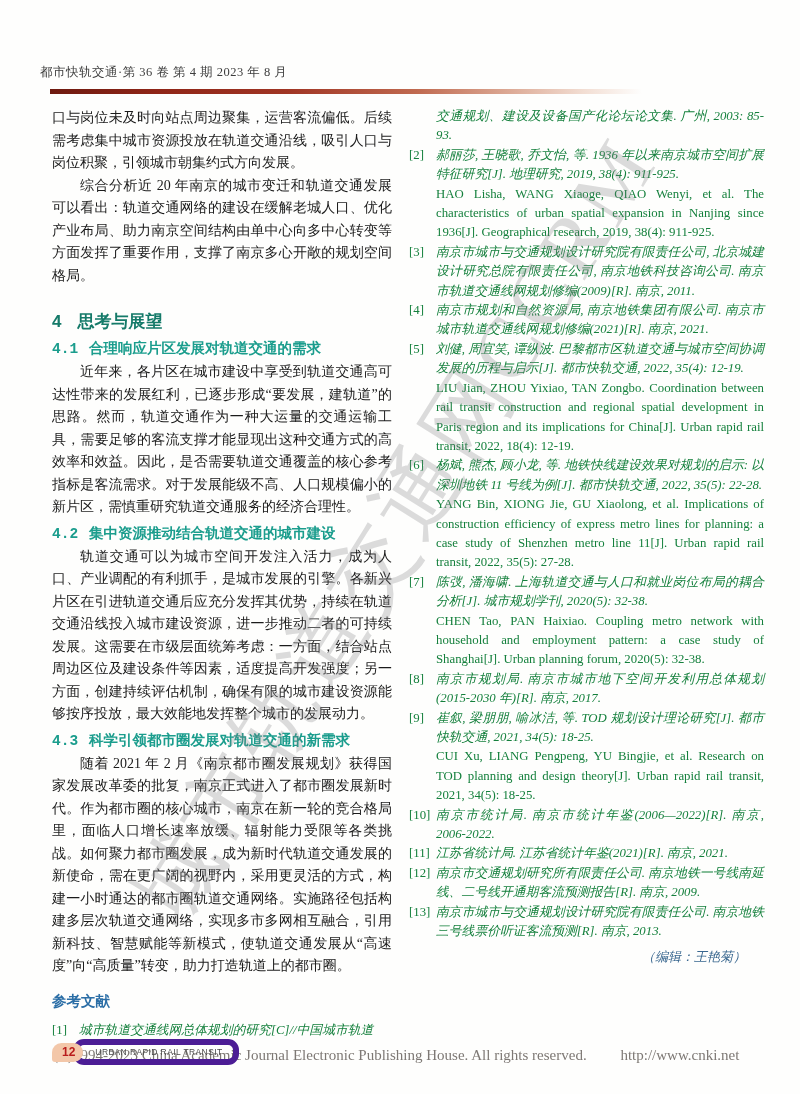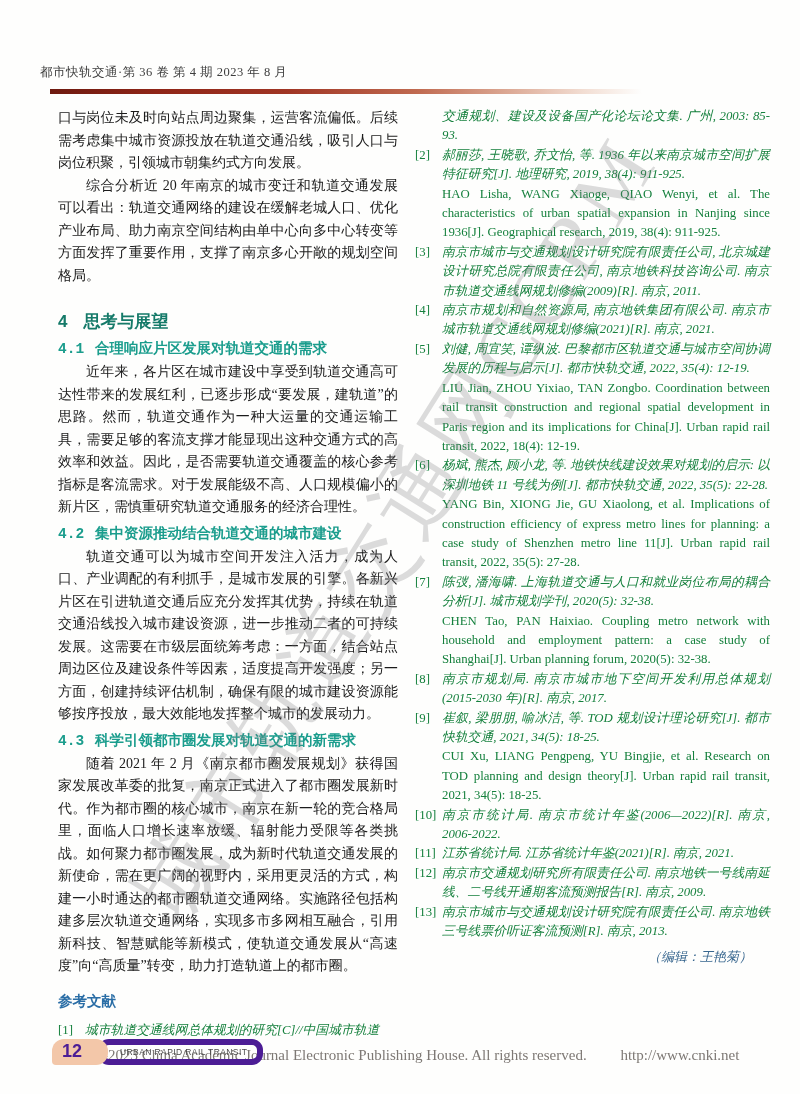--- a/index.html
+++ b/index.html
@@ -12,21 +12,21 @@
     position:absolute; left:40px; top:64px; font-size:12.5px; color:#3d3d3d;
     letter-spacing:0.5px;
   }
   .header-rule {
     position:absolute; left:50px; top:89px; width:592px; height:5px;
     background:linear-gradient(to right,
       #6e1a10 0%, #8f2517 18%, #a03524 40%, #c06a50 62%,
       #ddab97 78%, #f2ddd2 90%, rgba(255,255,255,0) 100%);
   }
   
-  .columns { position:absolute; left:58px; top:107px; width:712px; display:flex; gap:17px; }
+  .columns { position:absolute; left:52px; top:107px; width:712px; display:flex; gap:17px; }
   .col-left  { width:340px; }
   .col-right { width:355px; }
 
   .para {
     font-size:14px; line-height:22.5px; text-align:justify; color:#1b1b1b;
     margin:0;
   }
   .para.indent { text-indent:2em; }
 
   .sec-h1 {
@@ -73,23 +73,23 @@
   .copyright-line {
     position:absolute; left:53px; top:1047px; width:730px; z-index:2;
     font-size:15px; color:#7d7874;
   }
   .copyright-url { margin-left:30px; }
   .page-badge {
     position:absolute; left:52px; top:1039px; z-index:3;
     display:flex; align-items:center;
   }
   .badge-num {
-    background:#f3c7a9; border-radius:12px 12px 12px 4px; padding:2px 26px 3px 10px;
-    font-family:"Liberation Sans",sans-serif; font-weight:700; font-size:18px;
-    color:#4c1d95; position:relative; z-index:2;
+    background:#f3c7a9; border-radius:12px 12px 12px 4px; padding:2px 8px 3px 10px;
+    font-family:"Liberation Sans",sans-serif; font-weight:700; font-size:12px;
+    color:#b91c1c; position:relative; z-index:2;
   }
   .badge-pill {
     border:6px solid #4c1d95; border-radius:11px; padding:2px 10px 2px 16px;
     margin-left:-10px; font-family:"Liberation Sans",sans-serif;
     font-size:8.5px; letter-spacing:0.4px; color:#4a4a4a; white-space:nowrap;
   }
 </style>
 </head>
 <body>
 

